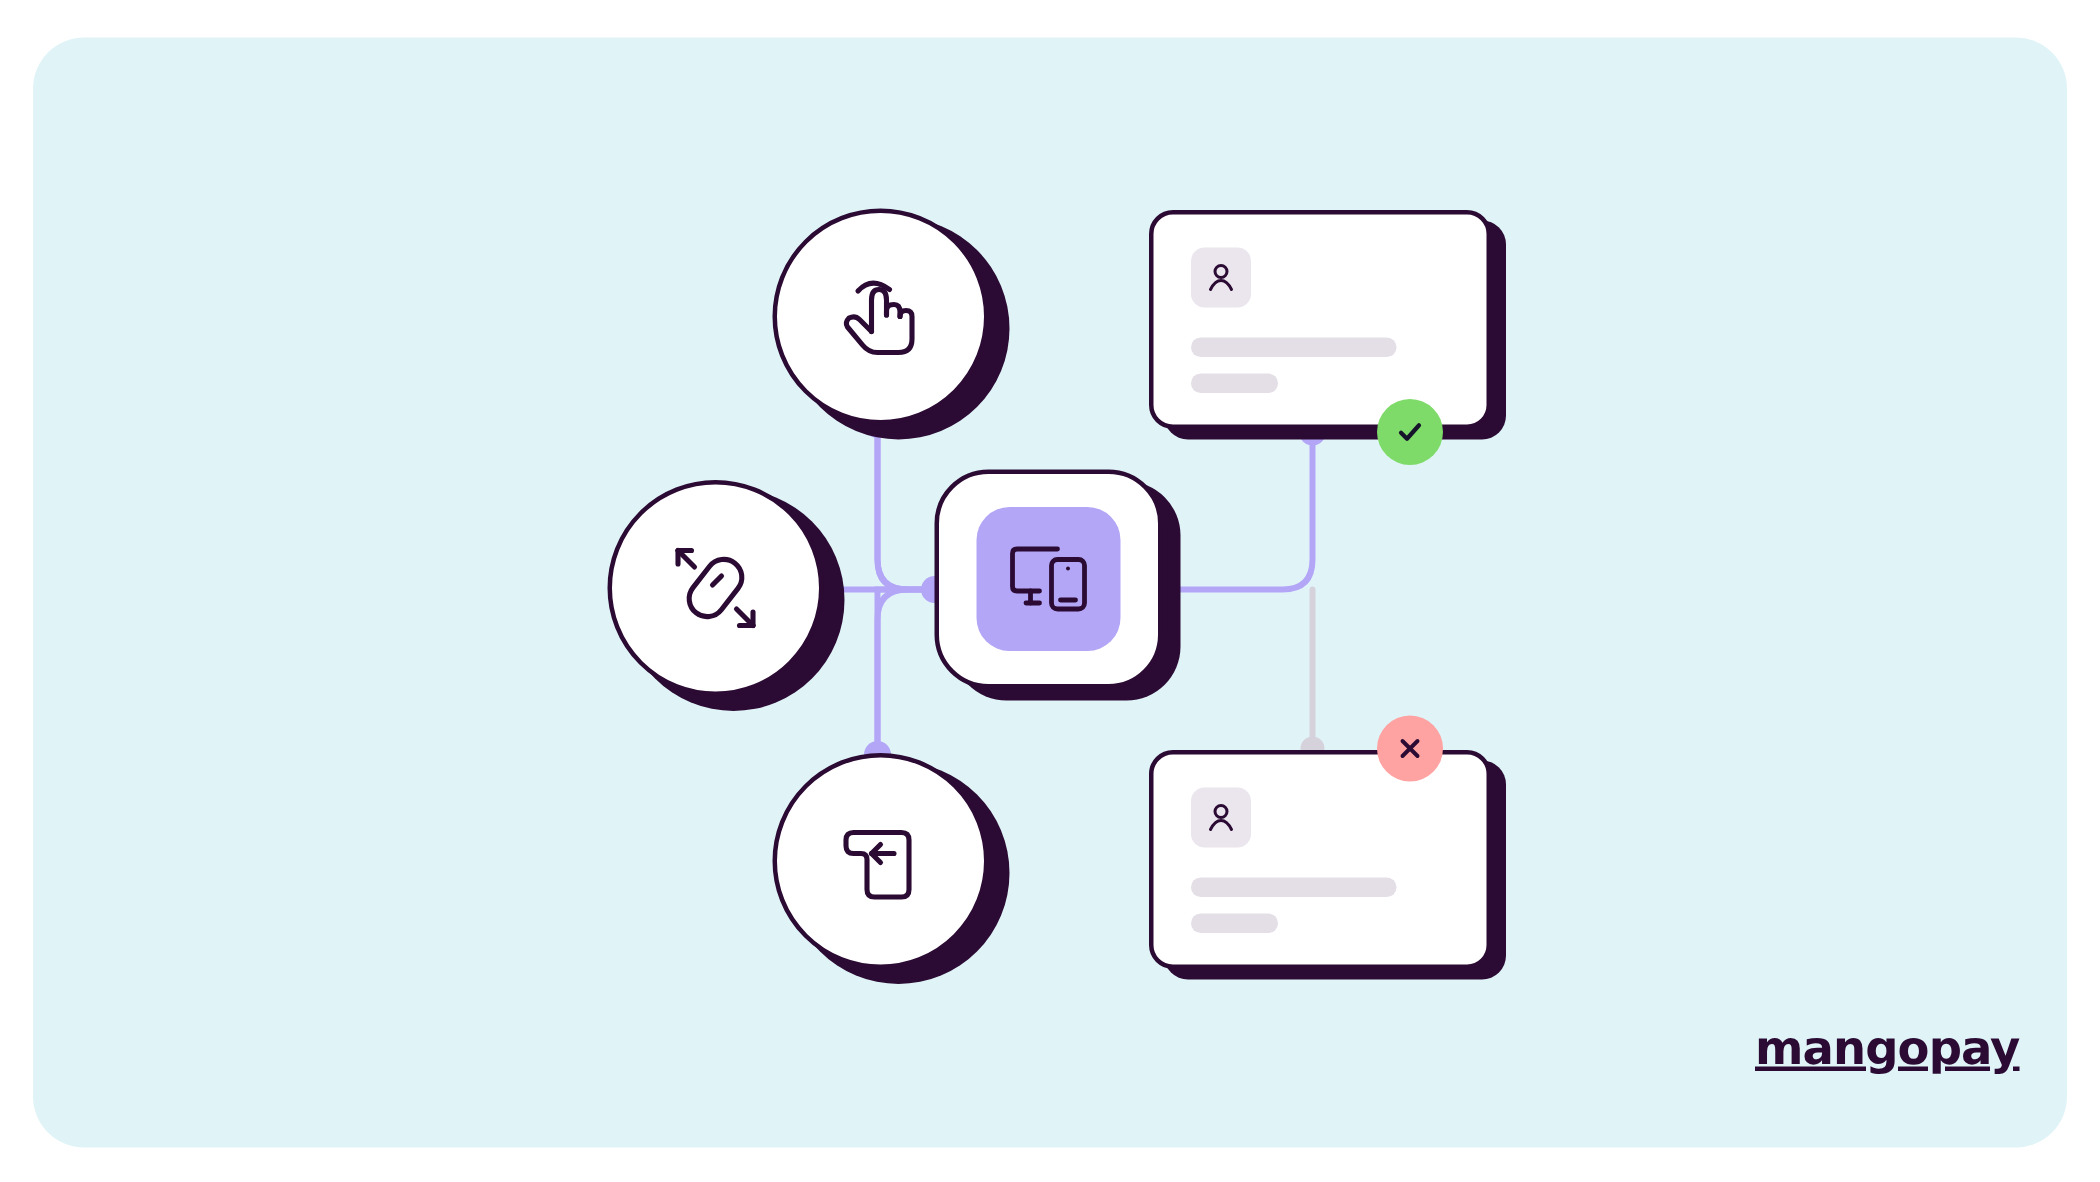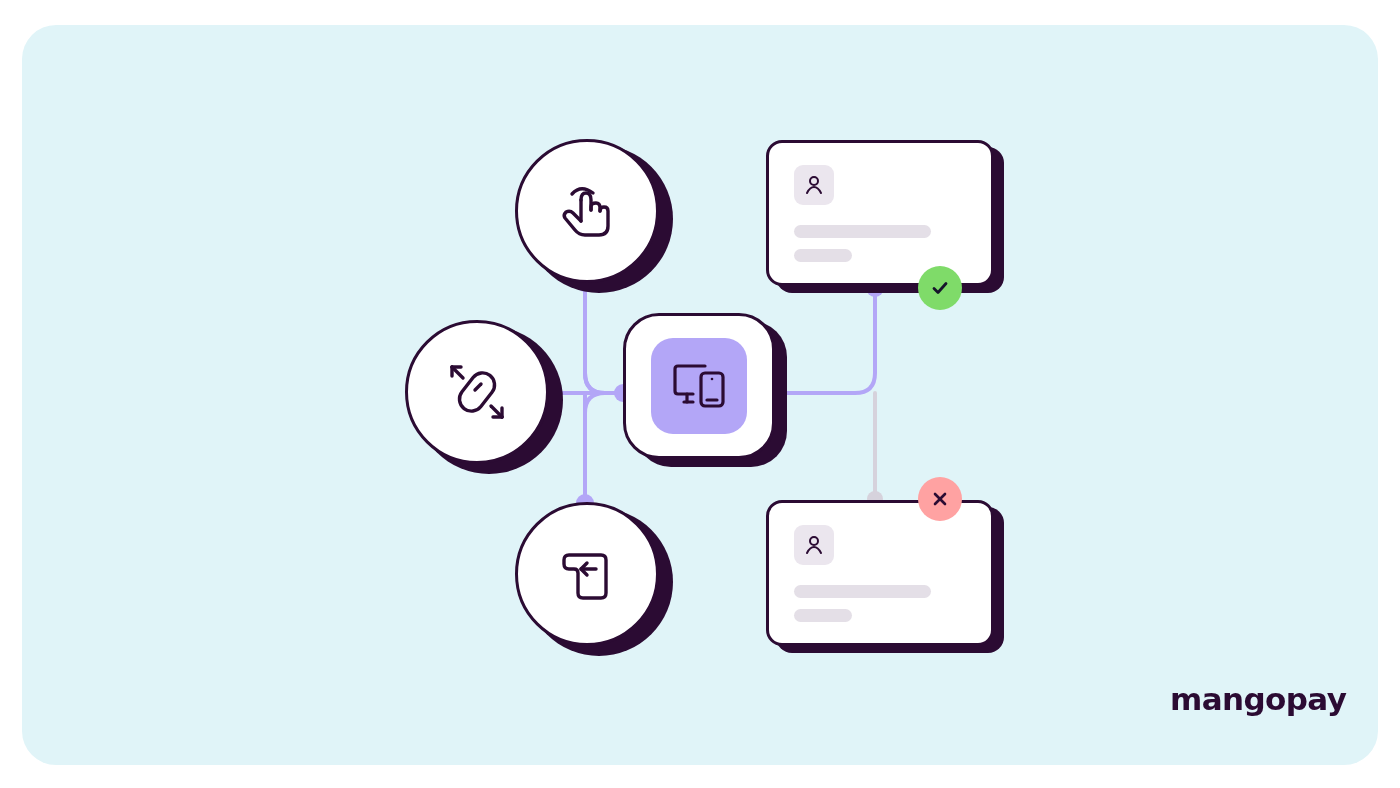--- a/index.html
+++ b/index.html
@@ -139,20 +139,21 @@
   
   #brand-logo {
     position: absolute;
     left: 1170px;
     top: 681px;
     color: #2B0B33;
     font-size: 31px;
     font-weight: 700;
     letter-spacing: -0.6px;
     font-family: "DejaVu Sans", sans-serif;
+    text-decoration: underline;
   }
 </style>
 </head>
 <body>
 
 <div id="page">
 
   <div id="canvas"></div>
 
   <svg id="wires" viewBox="0 0 1400 788" width="1400" height="788">

